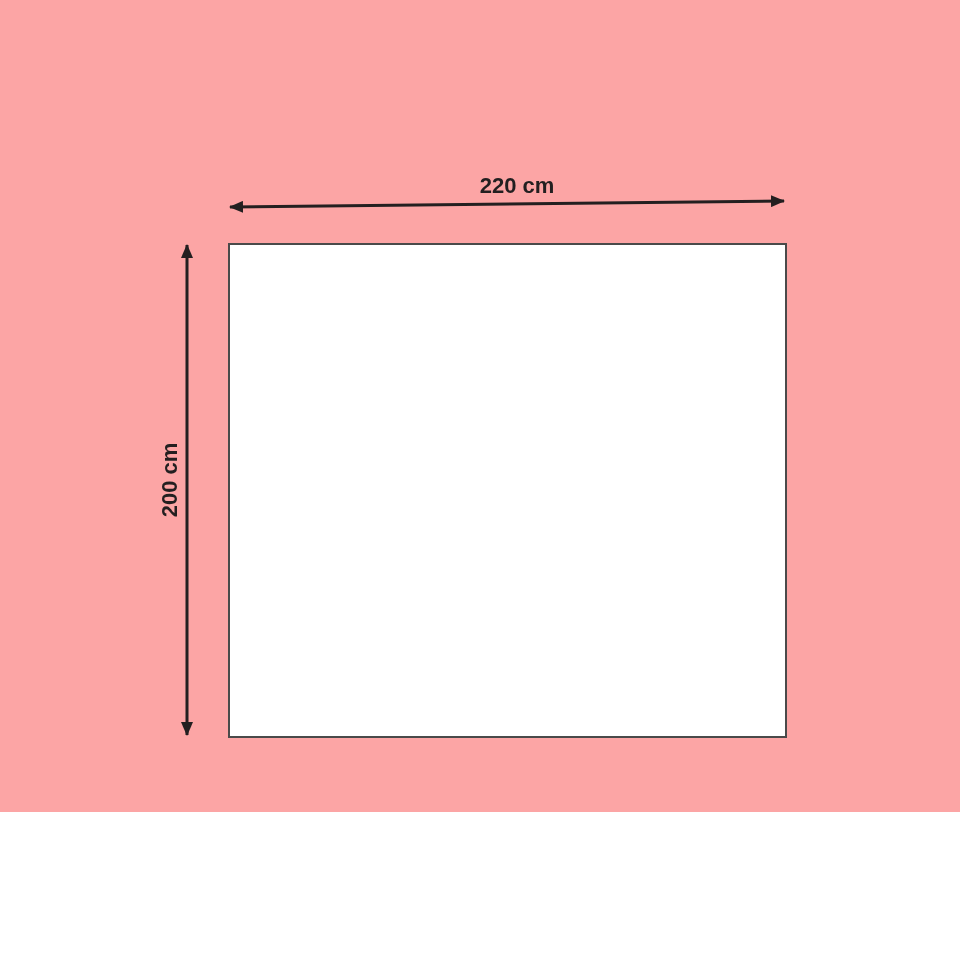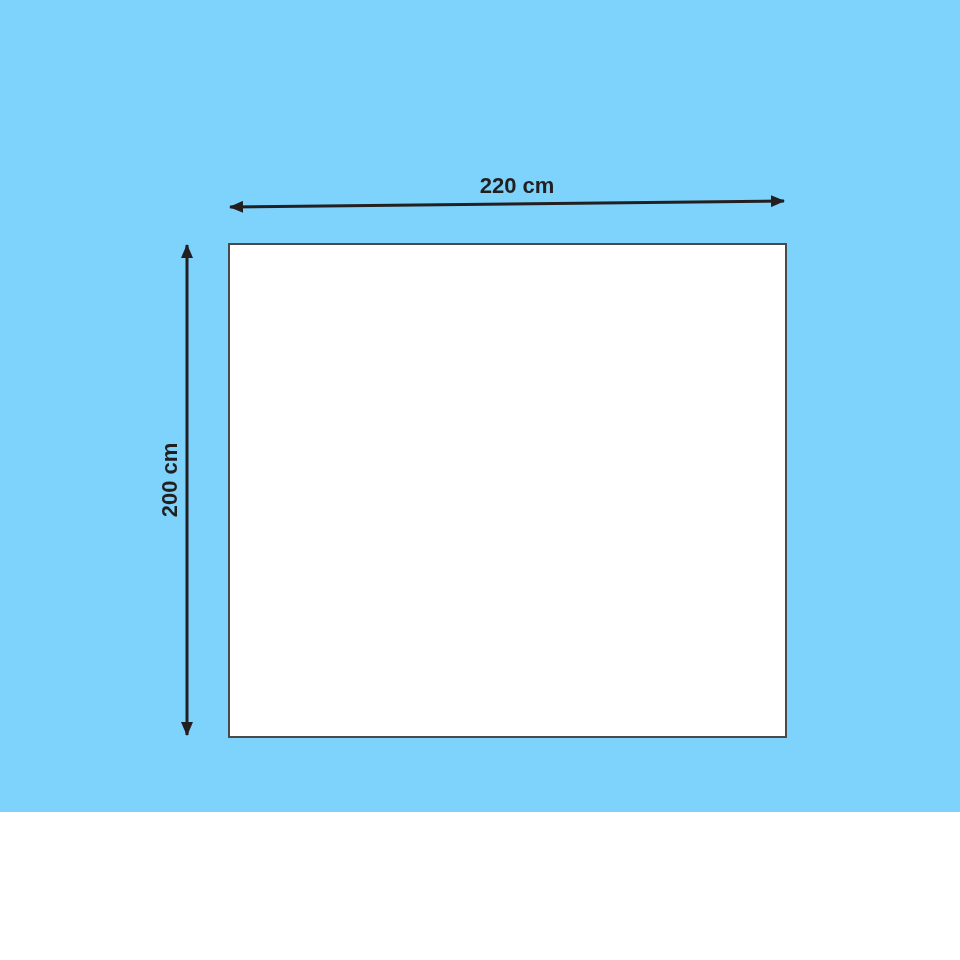--- a/index.html
+++ b/index.html
@@ -5,21 +5,21 @@
   html, body {
     margin: 0;
     padding: 0;
     background: #ffffff;
     font-family: "Liberation Sans", "DejaVu Sans", sans-serif;
   }
   .canvas {
     position: relative;
     width: 960px;
     height: 812px;
-    background: #7dd3fc;
+    background: #fca5a5;
     overflow: hidden;
   }
   .rect-shape {
     position: absolute;
     left: 228px;
     top: 243px;
     width: 559px;
     height: 495px;
     box-sizing: border-box;
     border: 2px solid #4a4a4a;

